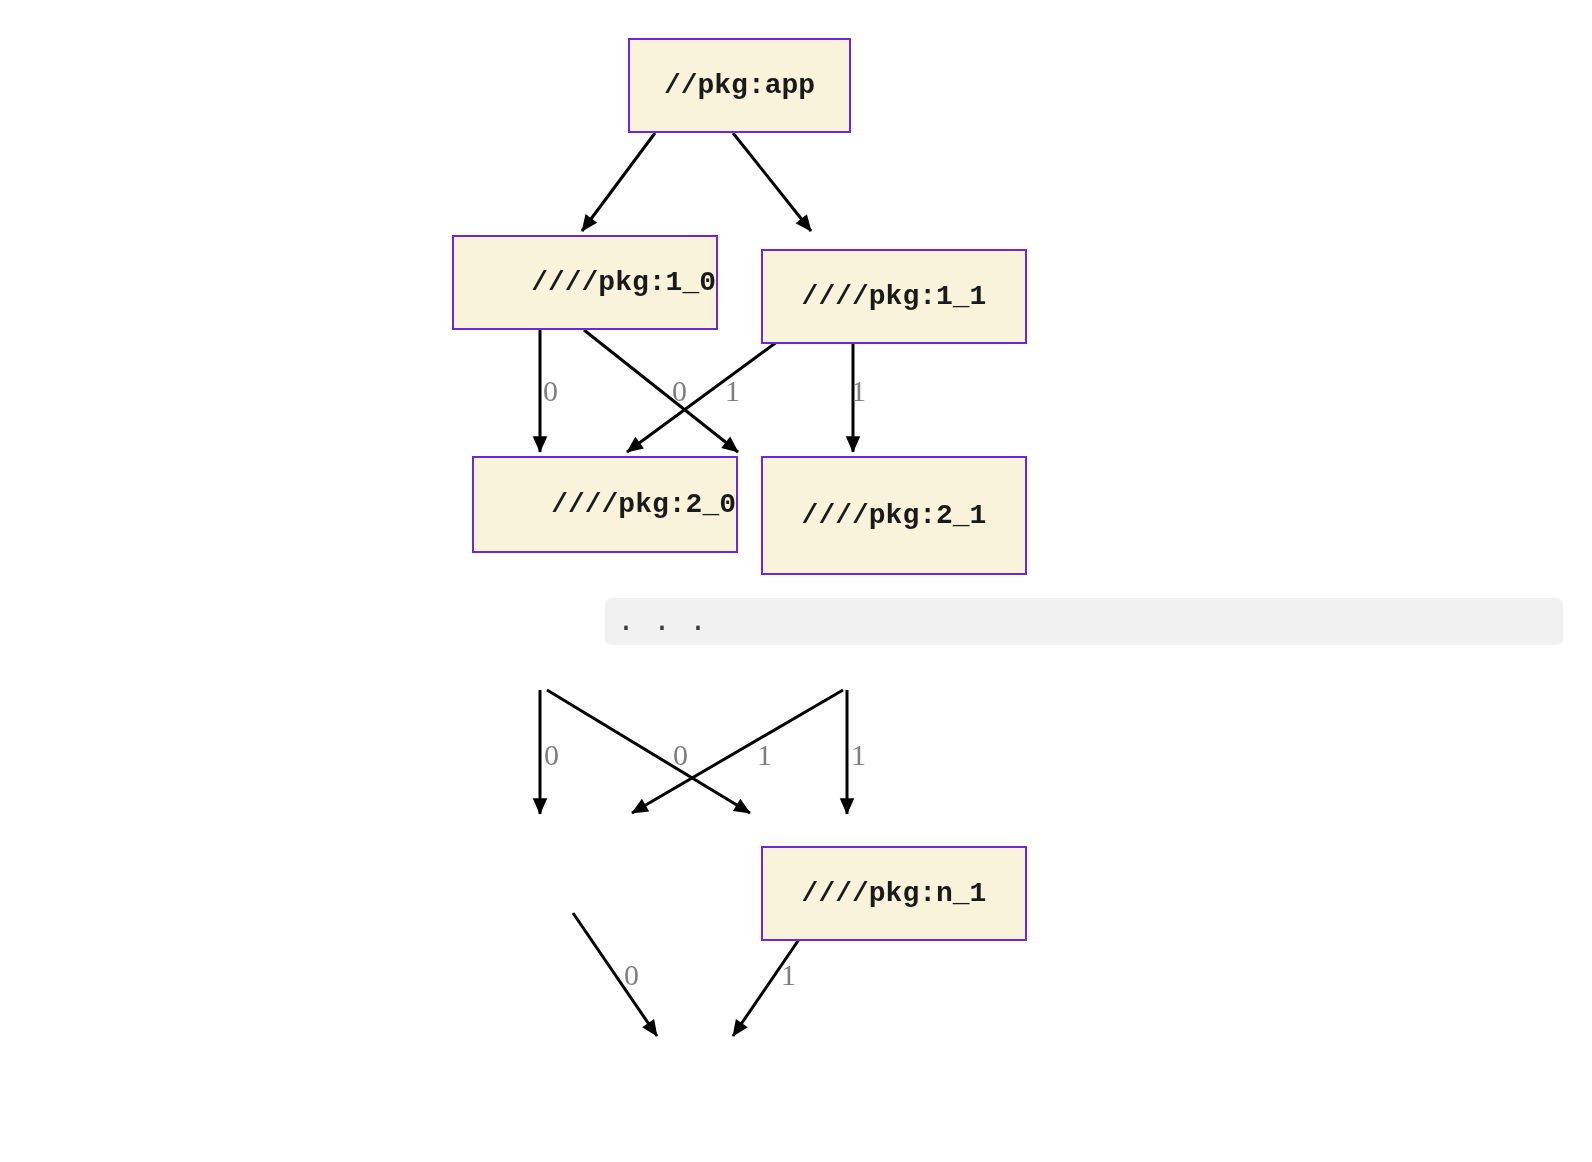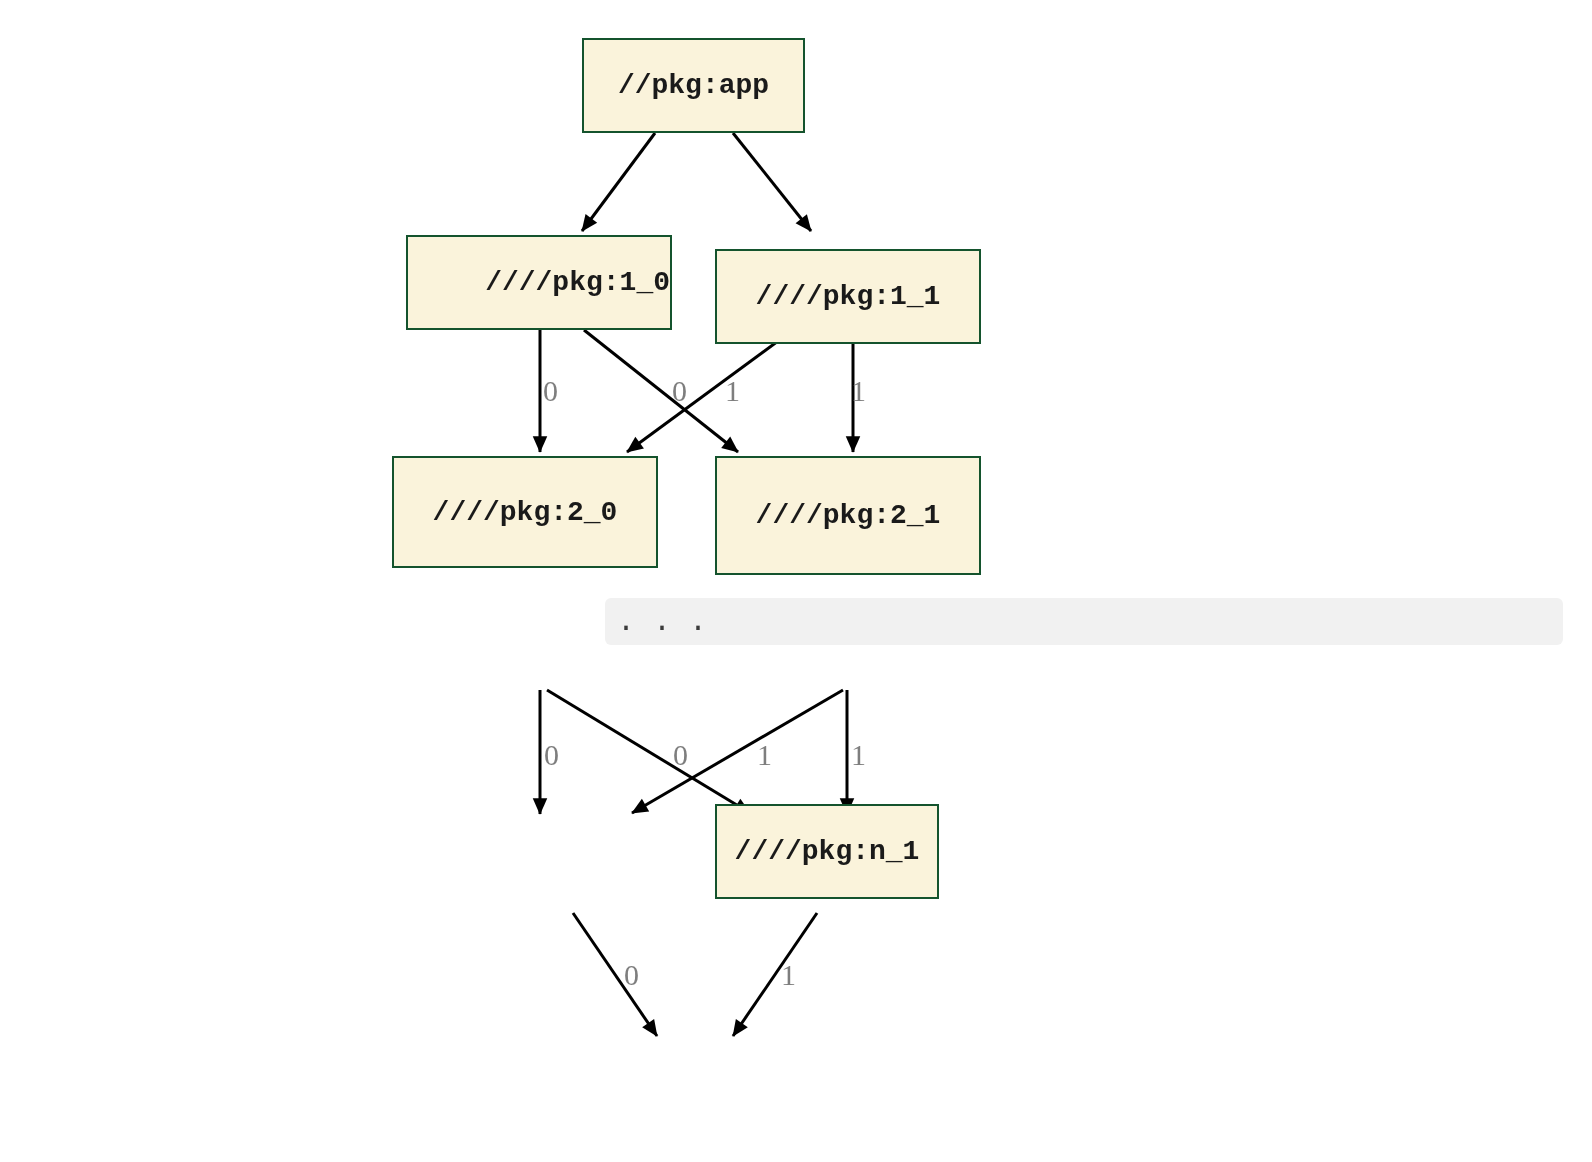--- a/index.html
+++ b/index.html
@@ -23,24 +23,25 @@
     height: 1162px;
   }
   .edge-layer line {
     stroke: #000000;
     stroke-width: 3;
   }
   .node {
     position: absolute;
     box-sizing: border-box;
     background: #FAF3DB;
-    border: 2px solid #14532d;
+    border: 2px solid #6d28d9;
     display: flex;
     align-items: center;
     justify-content: center;
+    margin-left: 46px;
   }
   .node-label {
     font-family: "Liberation Mono", "DejaVu Sans Mono", monospace;
     font-weight: 700;
     font-size: 28px;
     color: #1a1a1a;
     white-space: pre;
   }
   .elabel {
     position: absolute;
@@ -105,30 +106,30 @@
   </div>
 
   <div class="node" style="left:406px; top:235px; width:266px; height:95px;justify-content:flex-end;">
     <span class="node-label">////pkg:1_0</span>
   </div>
 
   <div class="node" style="left:715px; top:249px; width:266px; height:95px;">
     <span class="node-label">////pkg:1_1</span>
   </div>
 
-  <div class="node" style="left:392px; top:456px; width:266px; height:112px;">
+  <div class="node" style="left:426px; top:456px; width:266px; height:97px;justify-content:flex-end;">
     <span class="node-label">////pkg:2_0</span>
   </div>
 
   <div class="node" style="left:715px; top:456px; width:266px; height:119px;">
     <span class="node-label">////pkg:2_1</span>
   </div>
 
 
-  <div class="node" style="left:715px; top:804px; width:224px; height:95px;">
+  <div class="node" style="left:715px; top:846px; width:266px; height:95px;">
     <span class="node-label">////pkg:n_1</span>
   </div>
 
 
   <div class="ellipsis-band">
     <span class="ellipsis-text">. . .</span>
   </div>
 
   <span class="elabel" style="left:543px; top:376px;">0</span>
   <span class="elabel" style="left:672px; top:376px;">0</span>

